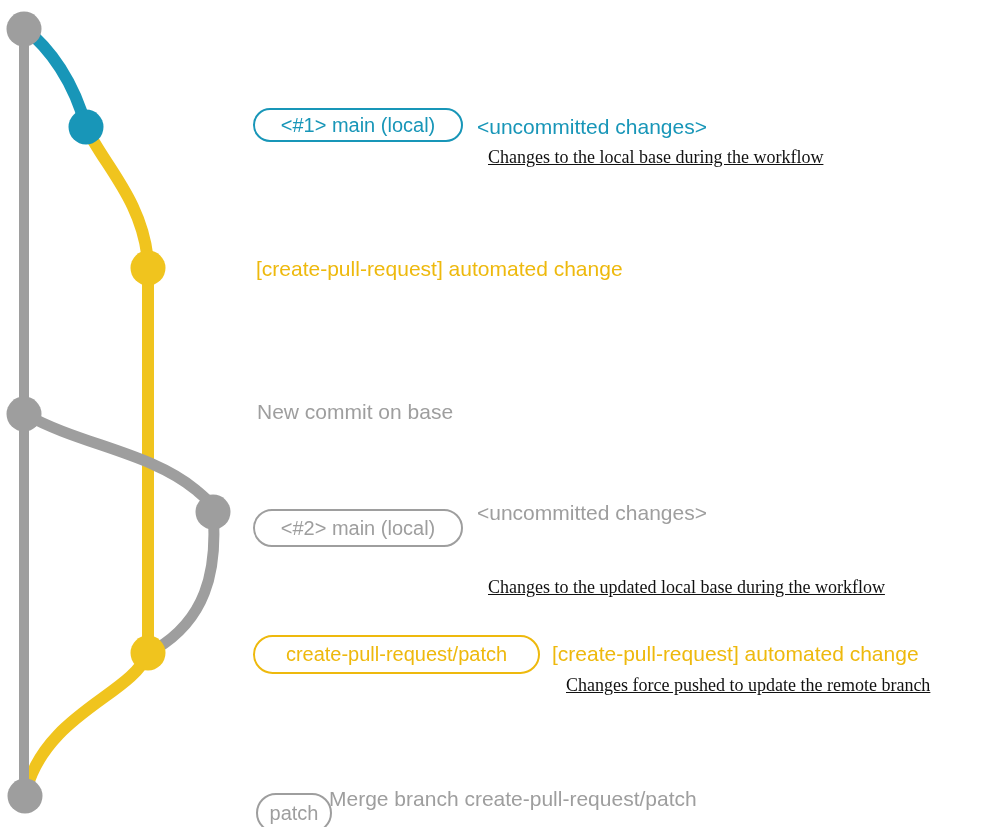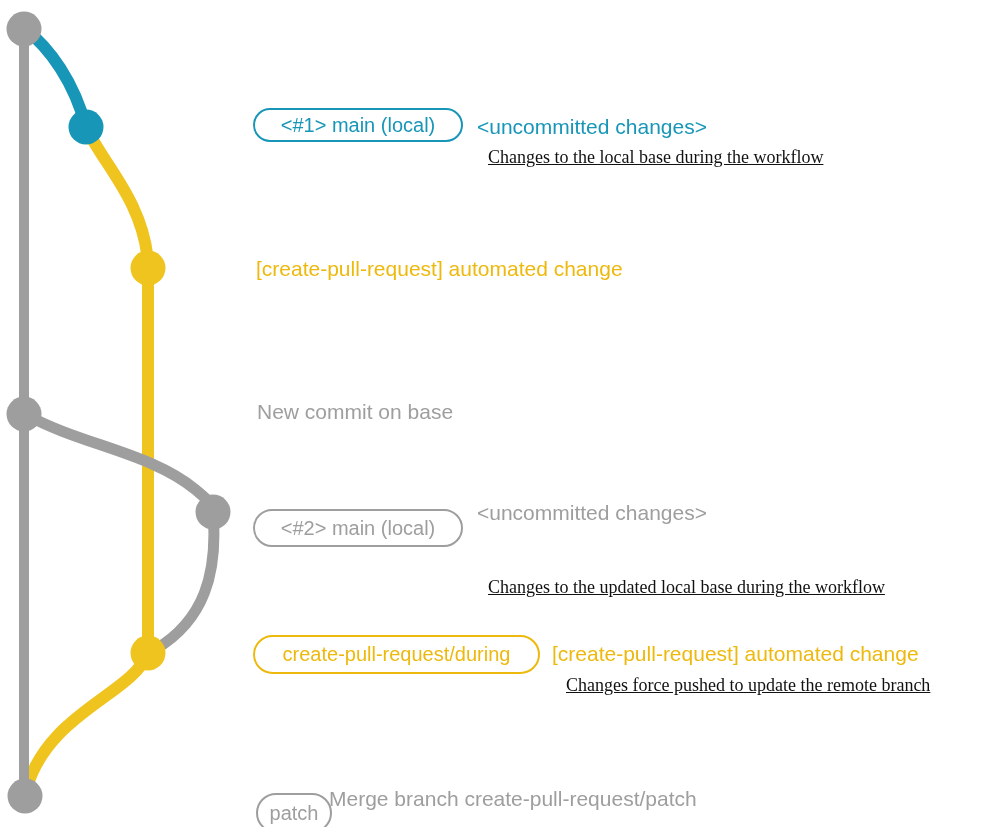--- a/index.html
+++ b/index.html
@@ -97,21 +97,21 @@
 
   <div class="label gray row4-label">New commit on base</div>
 
   <div class="badge gray gray badge-commit2">
     <span>&lt;#2&gt; main (local)</span>
   </div>
   <div class="label gray row5-status">&lt;uncommitted changes&gt;</div>
   <div class="desc row5-desc">Changes to the updated local base during the workflow</div>
 
   <div class="badge yellow yellow badge-patch">
-    <span>create-pull-request/during</span>
+    <span>create-pull-request/patch</span>
   </div>
   <div class="label yellow row6-title">[create-pull-request] automated change</div>
   <div class="desc row6-desc">Changes force pushed to update the remote branch</div>
 
   <div class="badge gray gray badge-main">
     <span>patch</span>
   </div>
   <div class="label gray row7-label">Merge branch create-pull-request/patch</div>
 
 </div>

